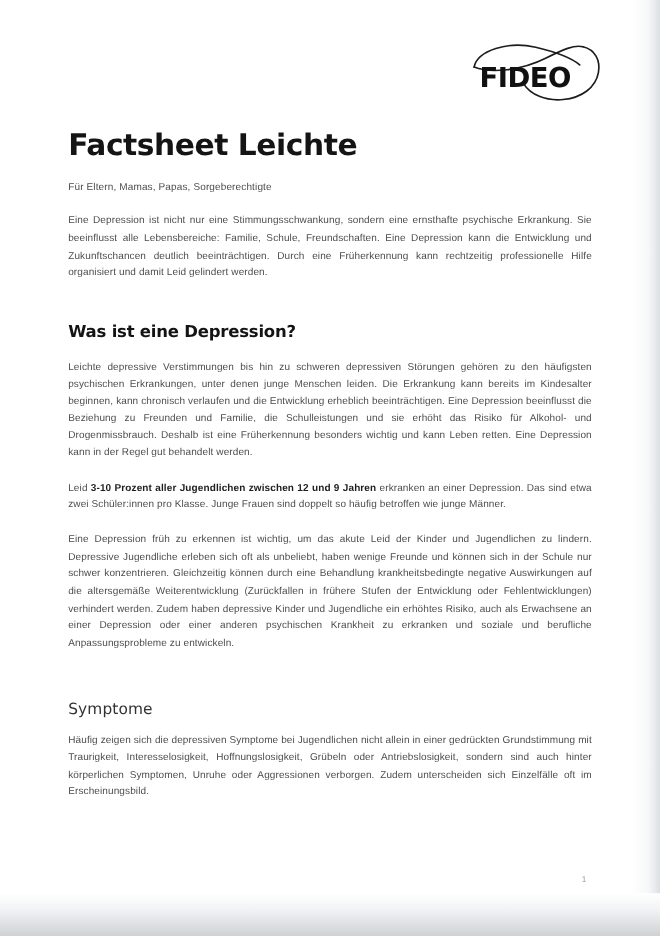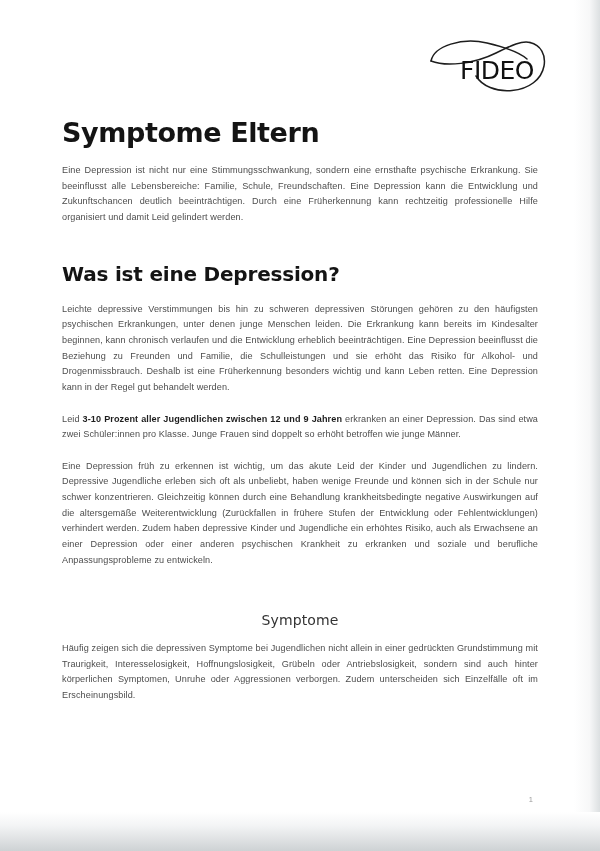--- a/index.html
+++ b/index.html
@@ -58,26 +58,25 @@
     top: 22px;
     width: 132px;
     height: 74px;
   }
   .logo-block svg { display: block; }
   .logo-word {
     position: absolute;
     left: 12px;
     top: 36px;
     font-family: "DejaVu Sans", sans-serif;
-    font-weight: 400;
+    font-weight: 700;
     font-size: 25px;
     letter-spacing: -0.5px;
     color: #111111;
     line-height: 1;
-    margin-left: 24px;
   }
 
   
   .content {
     position: absolute;
     left: 62px;
     top: 0;
     width: 476px;
   }
 
@@ -113,35 +112,34 @@
 
   p.body-text b {
     font-weight: 700;
     color: #1d1d1d;
   }
 
   h2.section-head {
     margin: 36px 0 0 0;
     font-family: "DejaVu Sans", sans-serif;
     font-weight: 700;
-    font-size: 20px;
+    font-size: 15px;
     letter-spacing: -0.2px;
     color: #141414;
     line-height: 1.2;
   }
 
   h3.sub-head {
     margin: 44px 0 0 0;
     font-family: "DejaVu Sans", sans-serif;
     font-weight: 400;
     font-size: 14px;
     letter-spacing: 0.1px;
     color: #333333;
     line-height: 1.2;
-    text-align: center;
   }
 
   
   .page-number {
     position: absolute;
     left: 524px;
     top: 795px;
     width: 14px;
     text-align: center;
     font-size: 7.5px;
@@ -161,30 +159,31 @@
       <path d="M7 39 C10 24, 38 15, 63 21 C82 25.5, 96 31, 103 37" stroke="#1d1d1d" stroke-width="1.5" fill="none" stroke-linecap="round"></path>
       <path d="M7 39 C22 45, 50 42, 72 31 C88 23, 98 18.5, 106 20.5" stroke="#1d1d1d" stroke-width="1.5" fill="none" stroke-linecap="round"></path>
       <path d="M106 20.5 C117 23, 122 33, 120 44 C117.5 57.5, 105 67, 88 68.5
                C72 70, 58 64, 52 54" stroke="#1d1d1d" stroke-width="1.5" fill="none" stroke-linecap="round"></path>
     </svg>
     <div class="logo-word">FIDEO</div>
   </div>
 
   <div class="content">
 
-    <h1 class="doc-title">Symptome Eltern</h1>
+    <h1 class="doc-title">Factsheet Leichte</h1>
 
+    <div class="subtitle">Für Eltern, Mamas, Papas, Sorgeberechtigte</div>
 
     <p class="body-text">Eine Depression ist nicht nur eine Stimmungsschwankung, sondern eine ernsthafte psychische Erkrankung. Sie beeinflusst alle Lebensbereiche: Familie, Schule, Freundschaften. Eine Depression kann die Entwicklung und Zukunftschancen deutlich beeinträchtigen. Durch eine Früherkennung kann rechtzeitig professionelle Hilfe organisiert und damit Leid gelindert werden.</p>
 
     <h2 class="section-head">Was ist eine Depression?</h2>
 
     <p class="body-text"><span>Leichte depressive Verstimmungen bis hin zu schweren depressiven Störungen gehören zu den häufigsten psychischen Erkrankungen, unter denen junge Menschen leiden. Die Erkrankung kann bereits im Kindesalter beginnen, kann chronisch verlaufen und die Entwicklung erheblich beeinträchtigen. Eine Depression beeinflusst die Beziehung zu Freunden und Familie, die Schulleistungen und sie erhöht das Risiko für Alkohol- und Drogenmissbrauch. Deshalb ist eine Früherkennung besonders wichtig und kann Leben retten. Eine Depression kann in der Regel gut behandelt werden.</span></p>
 
-    <p class="body-text"><span>Leid </span><b>3-10 Prozent aller Jugendlichen zwischen 12 und 9 Jahren</b><span> erkranken an einer Depression. Das sind etwa zwei Schüler:innen pro Klasse.  Junge Frauen sind doppelt so erhöht betroffen wie junge Männer.</span></p>
+    <p class="body-text"><span>Leid </span><b>3-10 Prozent aller Jugendlichen zwischen 12 und 9 Jahren</b><span> erkranken an einer Depression. Das sind etwa zwei Schüler:innen pro Klasse.  Junge Frauen sind doppelt so häufig betroffen wie junge Männer.</span></p>
 
     <p class="body-text"><span>Eine Depression früh zu erkennen ist wichtig, um das akute Leid der Kinder und Jugendlichen zu lindern. Depressive Jugendliche erleben sich oft als unbeliebt, haben wenige Freunde und können sich in der Schule nur schwer konzentrieren. Gleichzeitig können durch eine Behandlung krankheitsbedingte negative Auswirkungen auf die altersgemäße Weiterentwicklung (Zurückfallen in frühere Stufen der Entwicklung oder Fehlentwicklungen) verhindert werden. Zudem haben depressive Kinder und Jugendliche ein erhöhtes Risiko, auch als Erwachsene an einer Depression oder einer anderen psychischen Krankheit zu erkranken und soziale und berufliche Anpassungsprobleme zu entwickeln.</span></p>
 
 
     <h3 class="sub-head">Symptome</h3>
 
     <p class="body-text tight">Häufig zeigen sich die depressiven Symptome bei Jugendlichen nicht allein in einer gedrückten Grundstimmung mit Traurigkeit, Interesselosigkeit, Hoffnungslosigkeit, Grübeln oder Antriebslosigkeit, sondern sind auch hinter körperlichen Symptomen, Unruhe oder Aggressionen verborgen. Zudem unterscheiden sich Einzelfälle oft im Erscheinungsbild.</p>
 
   </div>
 

